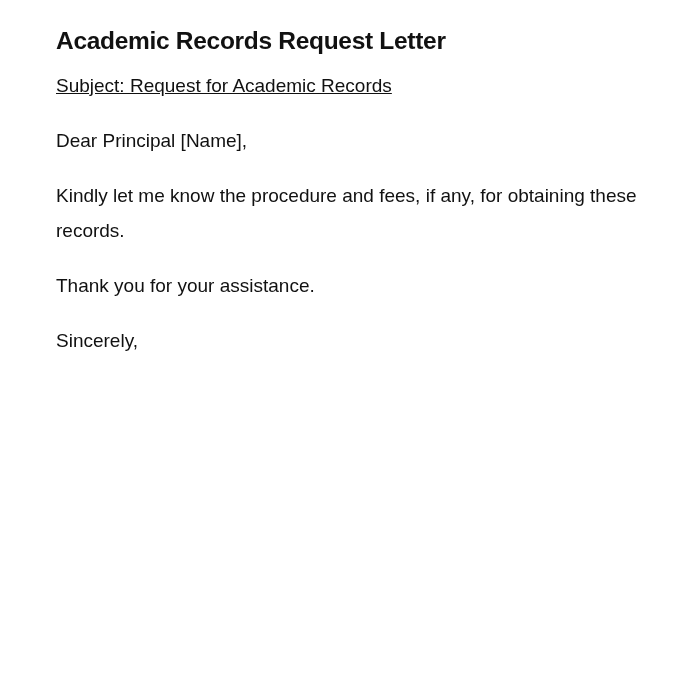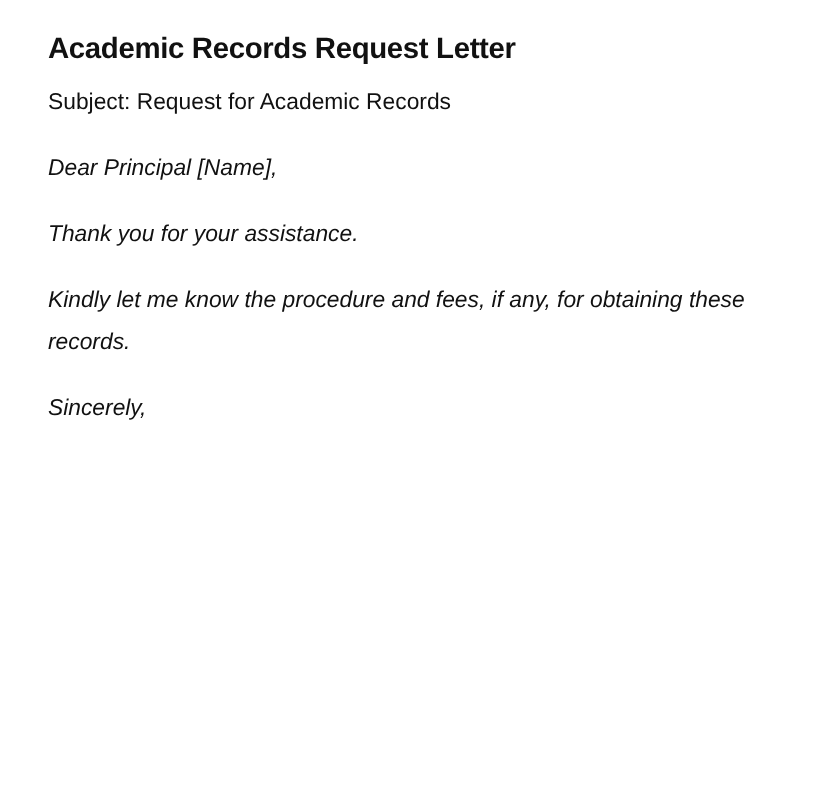--- a/index.html
+++ b/index.html
@@ -1,26 +1,26 @@
 <!DOCTYPE html>
 <html><head>
 <meta charset="utf-8">
 <style>
   html, body { margin: 0; padding: 0; background: #ffffff; }
   body { width: 700px; height: 676px; overflow: hidden; position: relative;
          font-family: "Liberation Sans", "DejaVu Sans", sans-serif; color: #111111; }
-  .doc { position: absolute; left: 40px; top: 24px; width: 620px; }
+  .doc { position: absolute; left: 56px; top: 24px; width: 620px; }
   .title { font-size: 24.5px; font-weight: bold; margin: 0; line-height: 34px; letter-spacing: -0.3px; }
   .para { font-size: 19px; line-height: 35px; margin: 0; }
-  .subject { margin-top: 10px; }
-  .gap { margin-top: 20px; font-style: italic; }
+  .subject { margin-top: 10px; text-decoration: underline; }
+  .gap { margin-top: 20px; }
 </style>
 </head>
 <body>
 
 <div class="doc">
   <h1 class="title">Academic Records Request Letter</h1>
   <p class="para subject">Subject: Request for Academic Records</p>
   <p class="para gap">Dear Principal [Name],</p>
+  <p class="para gap" style="width:610px">Kindly let me know the procedure and fees, if any, for obtaining these records.</p>
   <p class="para gap">Thank you for your assistance.</p>
-  <p class="para gap" style="width:610px">Kindly let me know the procedure and fees, if any, for obtaining these records.</p>
   <p class="para gap">Sincerely,</p>
 </div>
 
 </body></html>

